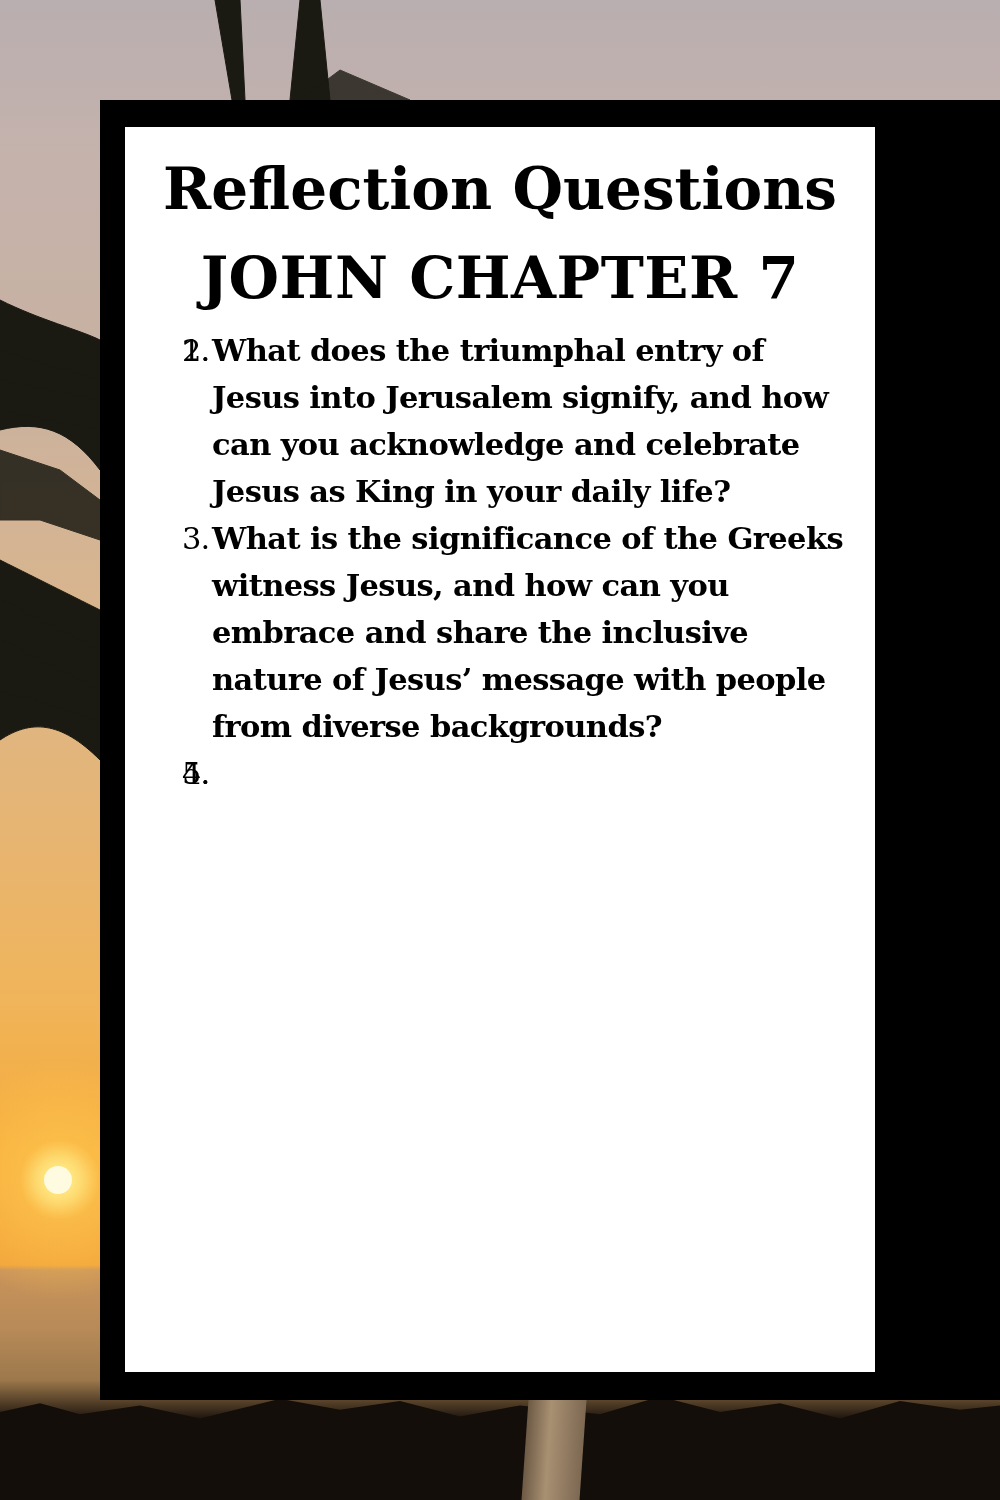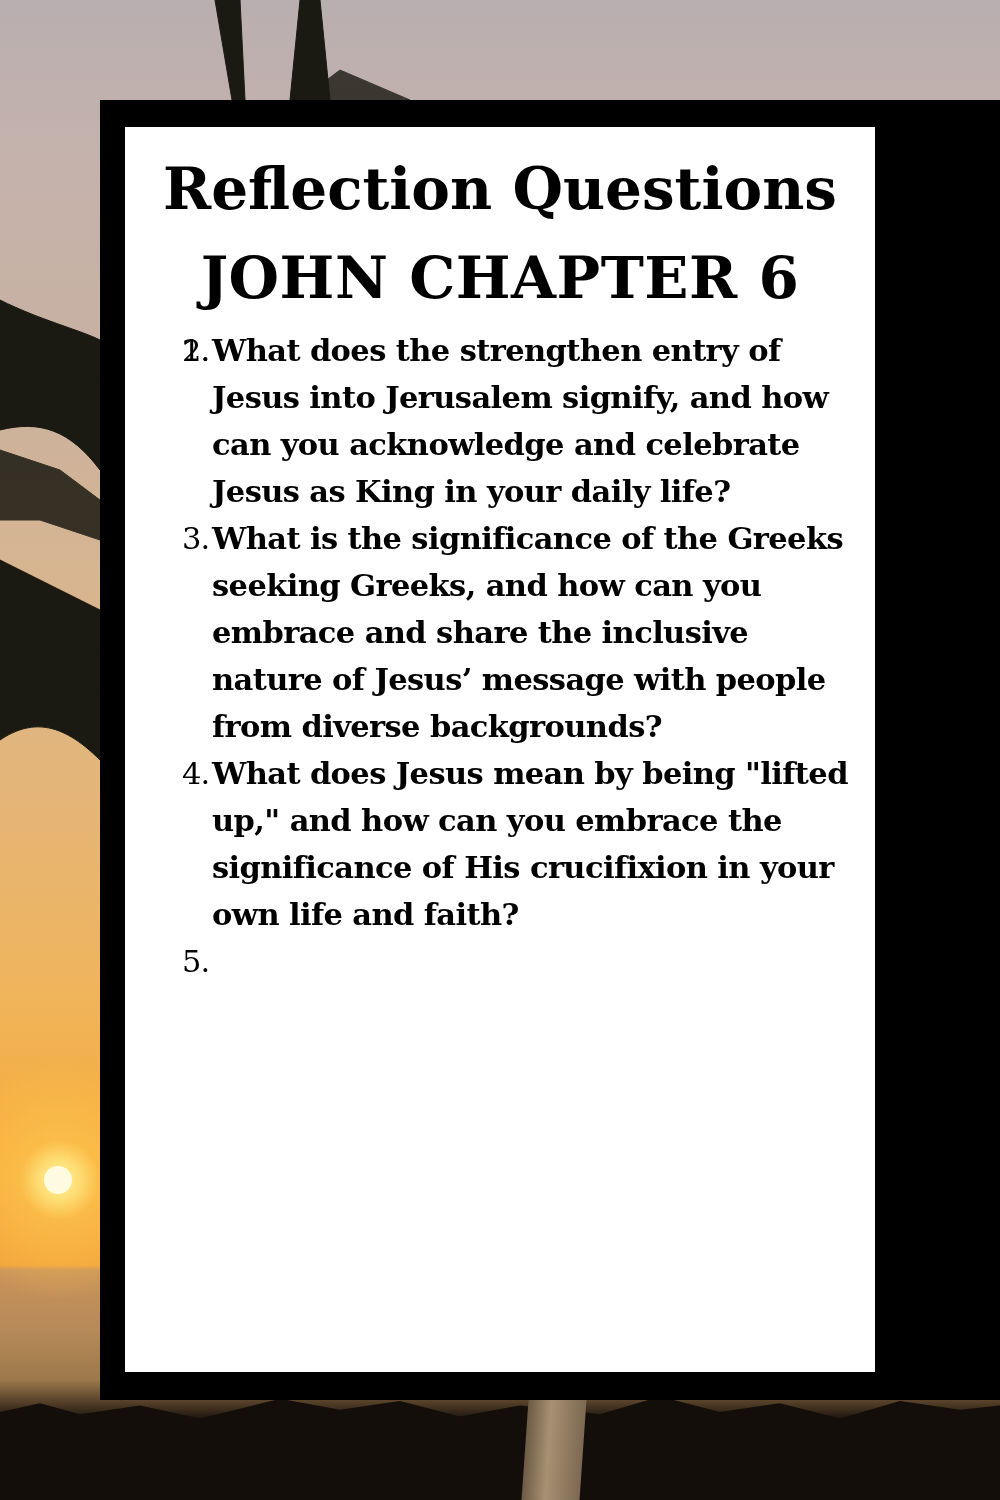--- a/index.html
+++ b/index.html
@@ -157,36 +157,35 @@
   </g>
 </svg>
 
 <div class="sun"></div>
 <div class="rocks"></div>
 <div class="trunk"></div>
 
 <div class="frame">
   <div class="card">
     <h1 class="title title-1">Reflection Questions</h1>
-    <h2 class="title title-2">JOHN CHAPTER 6</h2>
+    <h2 class="title title-2">JOHN CHAPTER 7</h2>
 
     <ol class="questions">
       <li class="q">
         <span class="q-num">1.</span>
       </li>
       <li class="q">
         <span class="q-num">2.</span>
-        <span>What does the strengthen entry of Jesus into Jerusalem signify, and how can you acknowledge and celebrate Jesus as King in your daily life?</span>
+        <span>What does the triumphal entry of Jesus into Jerusalem signify, and how can you acknowledge and celebrate Jesus as King in your daily life?</span>
       </li>
       <li class="q">
         <span class="q-num">3.</span>
-        <span>What is the significance of the Greeks seeking Greeks, and how can you embrace and share the inclusive nature of Jesus’ message with people from diverse backgrounds?</span>
+        <span>What is the significance of the Greeks witness Jesus, and how can you embrace and share the inclusive nature of Jesus’ message with people from diverse backgrounds?</span>
       </li>
       <li class="q">
         <span class="q-num">4.</span>
-        <span>What does Jesus mean by being "lifted up," and how can you embrace the significance of His crucifixion in your own life and faith?</span>
       </li>
       <li class="q">
         <span class="q-num">5.</span>
       </li>
     </ol>
   </div>
 </div>
 
 </body></html>

